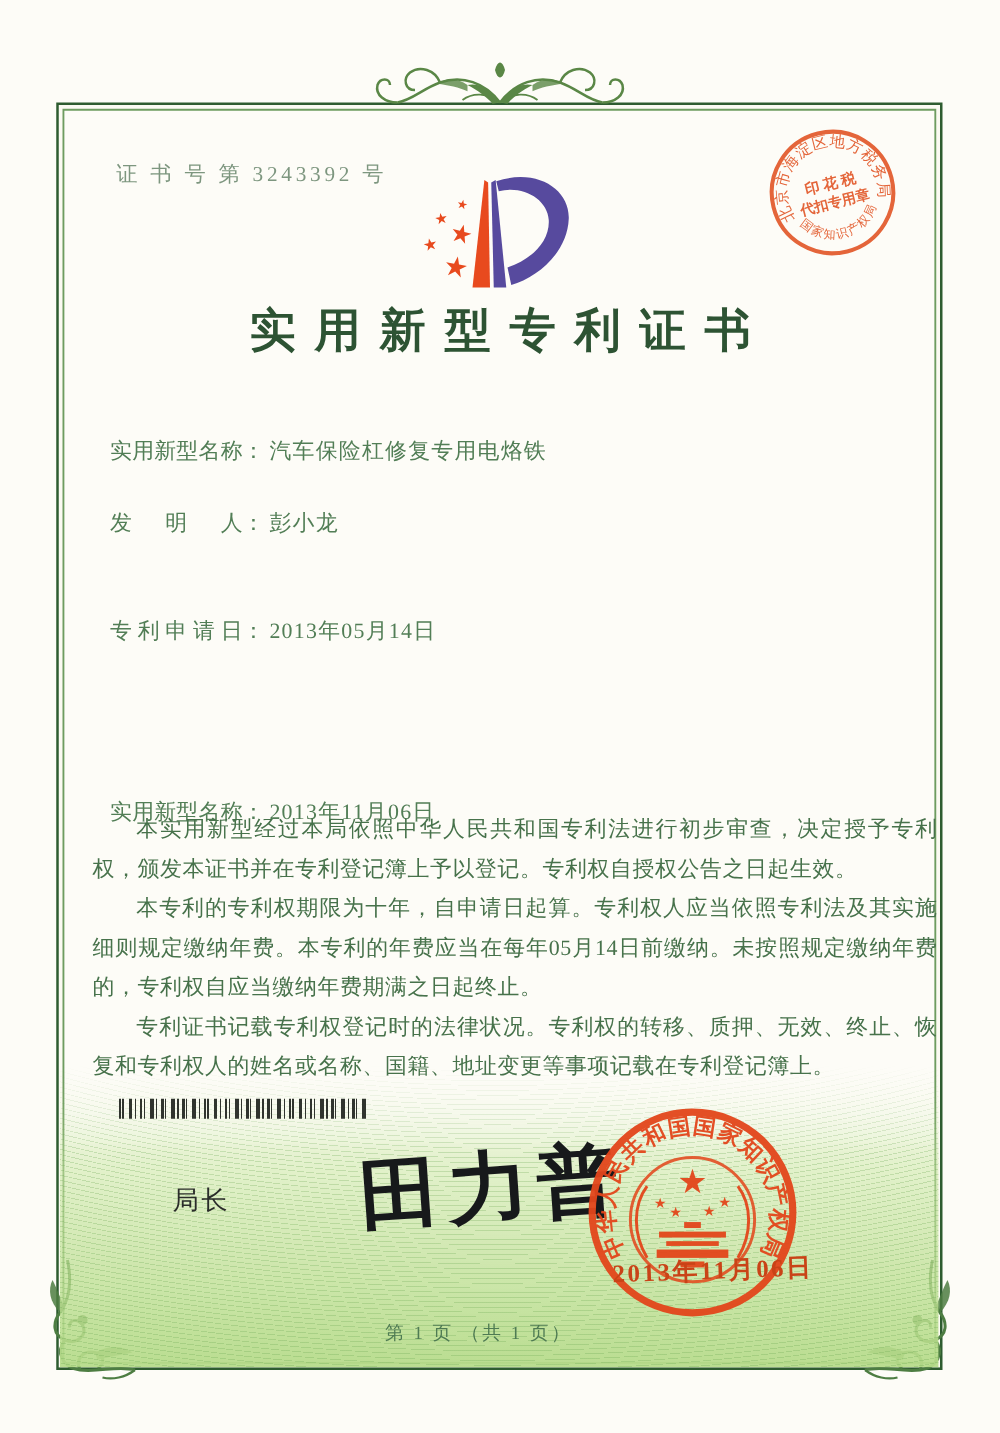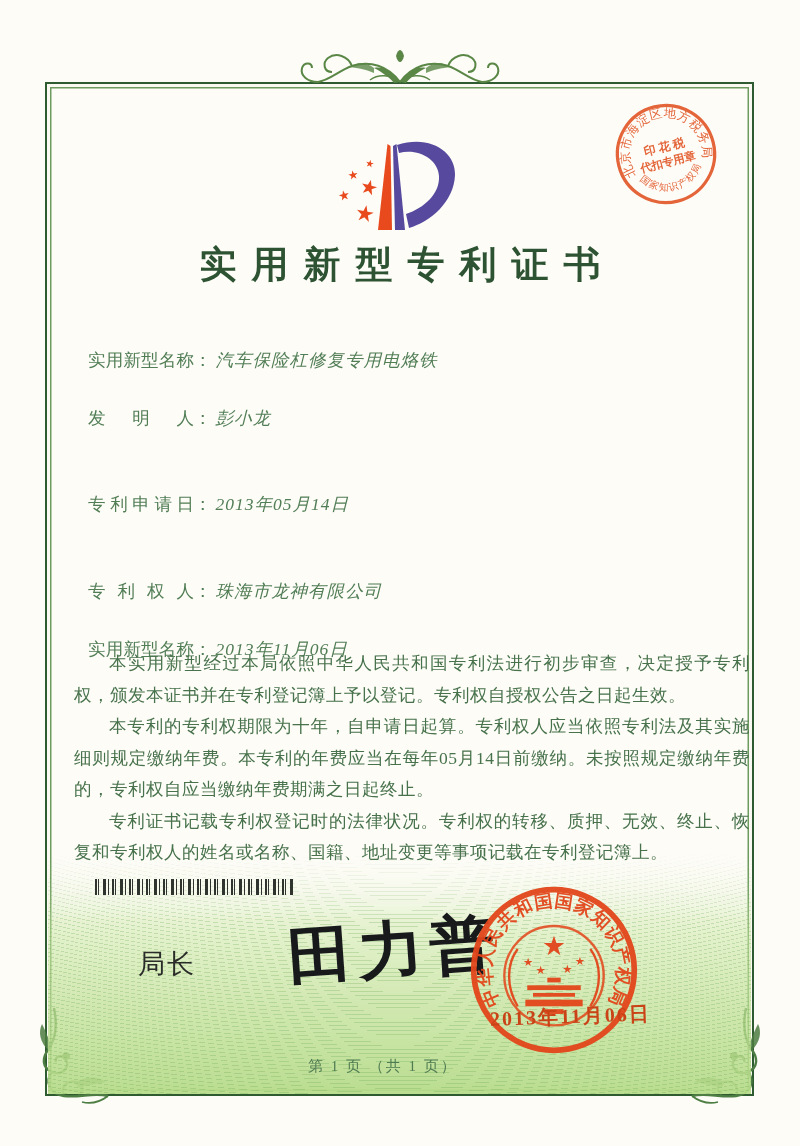--- a/index.html
+++ b/index.html
@@ -44,40 +44,40 @@
     font-size:37px; font-weight:bold; color:#2d5333;
     letter-spacing:15px; text-indent:15px;
   }
 
   .field-row { left:88px; font-size:17.5px; color:#527e56; white-space:nowrap; }
   .field-label {
     display:inline-block; width:106px; text-align:justify; text-align-last:justify;
     vertical-align:top;
   }
   .field-colon { display:inline-block; margin-right:4px; }
-  .field-value { letter-spacing:1px;font-style:italic; }
+  .field-value { letter-spacing:1px; }
 
   .body-text {
     left:74px; top:648px; width:676px; color:#47724b;
   }
   .body-text p {
     font-size:17.5px; line-height:31.5px; text-align:justify;
     text-indent:2em; letter-spacing:0.5px;
   }
 
   .barcode {
     left:95px; top:879px; width:200px; height:16px;
     background: repeating-linear-gradient(90deg,
       #30342e 0 2px, transparent 2px 3px,
       #30342e 3px 4px, transparent 4px 8px,
       #30342e 8px 11px, transparent 11px 13px,
       #30342e 13px 14px, transparent 14px 17px);
   }
 
-  .director-label { left:138px; top:946px; font-size:27px; color:#2a2c2a;
+  .director-label { left:138px; top:946px; font-size:21px; color:#2a2c2a;
     font-family:Liberation Sans, sans-serif; letter-spacing:2px; }
   .signature {
     left:292px; top:908px; font-size:62px; color:#17191b;
     transform: rotate(-4deg) scaleX(1.05); letter-spacing:6px;
     font-weight:600;
   }
 
   .seal-date {
     left:490px; top:1003px; font-size:20px; font-weight:bold; color:#c94317;
     letter-spacing:2px; transform:rotate(-2deg); z-index:6;
@@ -146,20 +146,21 @@
     </g>
     <g fill="#4d7d42">
       <path d="M24,52 C16,44 14,34 18,26 C22,34 26,44 28,50 Z" opacity=".85"></path>
       <path d="M52,84 C62,78 74,78 82,84 C72,86 60,88 54,90 Z" opacity=".85"></path>
       <path d="M42,62 a4,4 0 1 1 .1,0 Z"></path>
     </g>
   </svg>
 
   <div class="green-band"></div>
 
+  <div class="abs cert-no">证 书 号 第 3243392 号</div>
 
   <svg class="abs logo" width="150" height="115" viewBox="0 0 150 115">
     <g fill="#e84a1e" font-family="'DejaVu Sans', sans-serif" text-anchor="middle">
       <text x="40" y="37" font-size="10" transform="rotate(12 40 33)">★</text>
       <text x="23" y="49" font-size="12" transform="rotate(-10 23 45)">★</text>
       <text x="39" y="64" font-size="20" transform="rotate(14 39 58)">★</text>
       <text x="14" y="70" font-size="13" transform="rotate(-12 14 65)">★</text>
       <text x="35" y="91" font-size="22" transform="rotate(10 35 83)">★</text>
     </g>
     <polygon points="48,100 57.5,14 60.5,16 62,100" fill="#e84a1e"></polygon>
@@ -187,23 +188,20 @@
   <div class="abs title">实用新型专利证书</div>
 
   <div class="abs field-row" style="top:348px">
     <span class="field-label">实用新型名称</span><span class="field-colon">：</span><span class="field-value">汽车保险杠修复专用电烙铁</span>
   </div>
   <div class="abs field-row" style="top:406px">
     <span class="field-label">发明人</span><span class="field-colon">：</span><span class="field-value">彭小龙</span>
   </div>
   <div class="abs field-row" style="top:492px">
     <span class="field-label">专利申请日</span><span class="field-colon">：</span><span class="field-value">2013年05月14日</span>
-  </div>
-  <div class="abs field-row" style="top:579px">
-    <span class="field-label">专利权人</span><span class="field-colon">：</span><span class="field-value">珠海市龙神有限公司</span>
   </div>
   <div class="abs field-row" style="top:637px">
     <span class="field-label">实用新型名称</span><span class="field-colon">：</span><span class="field-value">2013年11月06日</span>
   </div>
 
   <div class="abs body-text">
     <p>本实用新型经过本局依照中华人民共和国专利法进行初步审查，决定授予专利权，颁发本证书并在专利登记簿上予以登记。专利权自授权公告之日起生效。</p>
     <p>本专利的专利权期限为十年，自申请日起算。专利权人应当依照专利法及其实施细则规定缴纳年费。本专利的年费应当在每年05月14日前缴纳。未按照规定缴纳年费的，专利权自应当缴纳年费期满之日起终止。</p>
     <p>专利证书记载专利权登记时的法律状况。专利权的转移、质押、无效、终止、恢复和专利权人的姓名或名称、国籍、地址变更等事项记载在专利登记簿上。</p>
   </div>

